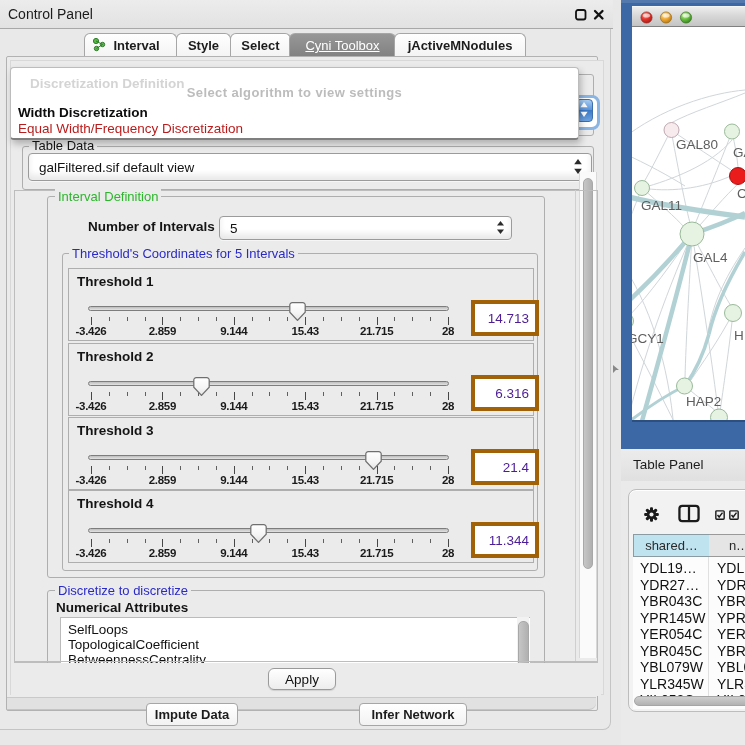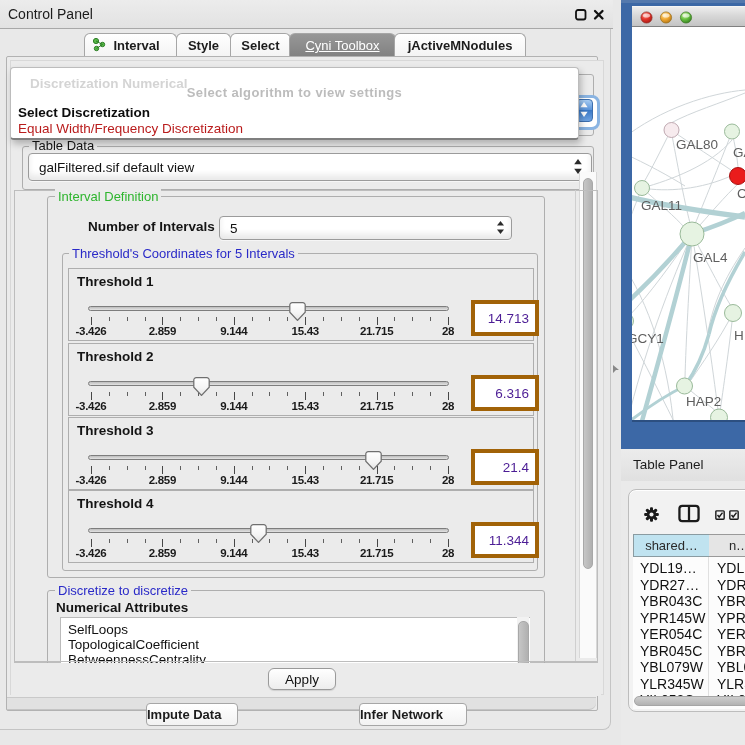--- a/index.html
+++ b/index.html
@@ -13,21 +13,21 @@
 #ltitle{left:0;top:0;width:613px;height:28px;background:linear-gradient(#ececec,#e2e2e2);
  border-bottom:1px solid #a8a8a8;}
 #ltitle .t{position:absolute;left:8px;top:6px;font-size:14px;font-weight:400;color:#1c1c1c;}
 
 .tab{position:absolute;top:33px;height:22px;background:linear-gradient(#ffffff,#f4f4f4);
  border:1px solid #a6a6a6;border-radius:6px 6px 0 0;border-bottom:none;
  font-size:13px;font-weight:600;color:#1c1c1c;text-align:center;line-height:23px;}
 .tab.dark{background:linear-gradient(#979797,#828282);color:#fff;font-weight:400;}
 .btab{position:absolute;top:703px;height:21px;background:linear-gradient(#ffffff,#f2f2f2);
  border:1px solid #a6a6a6;border-radius:4px;
- font-size:13px;font-weight:600;color:#1c1c1c;text-align:left;line-height:22px;}
+ font-size:13px;font-weight:600;color:#1c1c1c;text-align:center;line-height:22px;}
 .btab.dark{background:linear-gradient(#999999,#848484);color:#f3f3f3;font-weight:400;}
 
 #cpanel{left:6px;top:56px;width:590px;height:653px;background:#ebebeb;
  border:1px solid #b2b2b2;border-radius:2px;}
 #ipanel{left:10px;top:60px;width:592px;height:633px;border:1px solid #d8d8d8;background:#ebebeb;}
 .group{position:absolute;border:1px solid #aeaeae;border-radius:3px;}
 .gtitle{position:absolute;font-size:13px;font-weight:400;background:#ebebeb;padding:0 3px;}
 .combo{position:absolute;background:#fff;border:1px solid #9b9b9b;border-radius:4px;
  box-shadow:inset 0 -5px 6px #e9e9e9, 0 1px 0 #f6f6f6;font-size:13.5px;color:#111;}
 .combo .cv{position:absolute;left:10px;top:0;bottom:0;display:flex;align-items:center;}
@@ -383,20 +383,20 @@
         <span style="position:absolute;left:84px;">YLR345W</span>
       </div>
       <div class="trow">
         <span style="position:absolute;left:7px;">YIL052C</span>
         <span style="position:absolute;left:84px;">YIL052C</span>
       </div>
       <div style="position:absolute;left:75px;top:0;width:1px;height:149px;background:#e0e0e0;"></div>
     </div>
 <div class="abs" style="left:634px;top:696px;width:116px;height:8px;background:linear-gradient(#cecece,#b2b2b2);border:1px solid #a5a5a5;border-radius:5px;"></div>
 <div id="popup" class="abs" style="z-index:10;">
-      <div class="abs" style="left:19px;top:8px;font-size:13.5px;font-weight:700;color:#d4d4d4;">Discretization Numerical</div>
+      <div class="abs" style="left:19px;top:8px;font-size:13.5px;font-weight:700;color:#d4d4d4;">Discretization Definition</div>
       <div class="abs" style="left:0;top:17px;width:567px;text-align:center;font-size:13px;font-weight:600;color:#bcbcbc;letter-spacing:0.4px;">Select algorithm to view settings</div>
-      <div class="abs" style="left:7px;top:37px;font-size:13.5px;font-weight:700;color:#0d0d0d;">Select Discretization</div>
+      <div class="abs" style="left:7px;top:37px;font-size:13.5px;font-weight:700;color:#0d0d0d;">Width Discretization</div>
       <div class="abs" style="left:7px;top:53px;font-size:13.5px;color:#b91c1c;">Equal Width/Frequency Discretization</div>
     </div>
 <svg class="abs" style="left:612px;top:364px" width="8" height="10">
       <path d="M1,9 L1,1 L7,6 L4,6 Z" fill="#888"></path>
     </svg>
 </div>
 </body></html>

